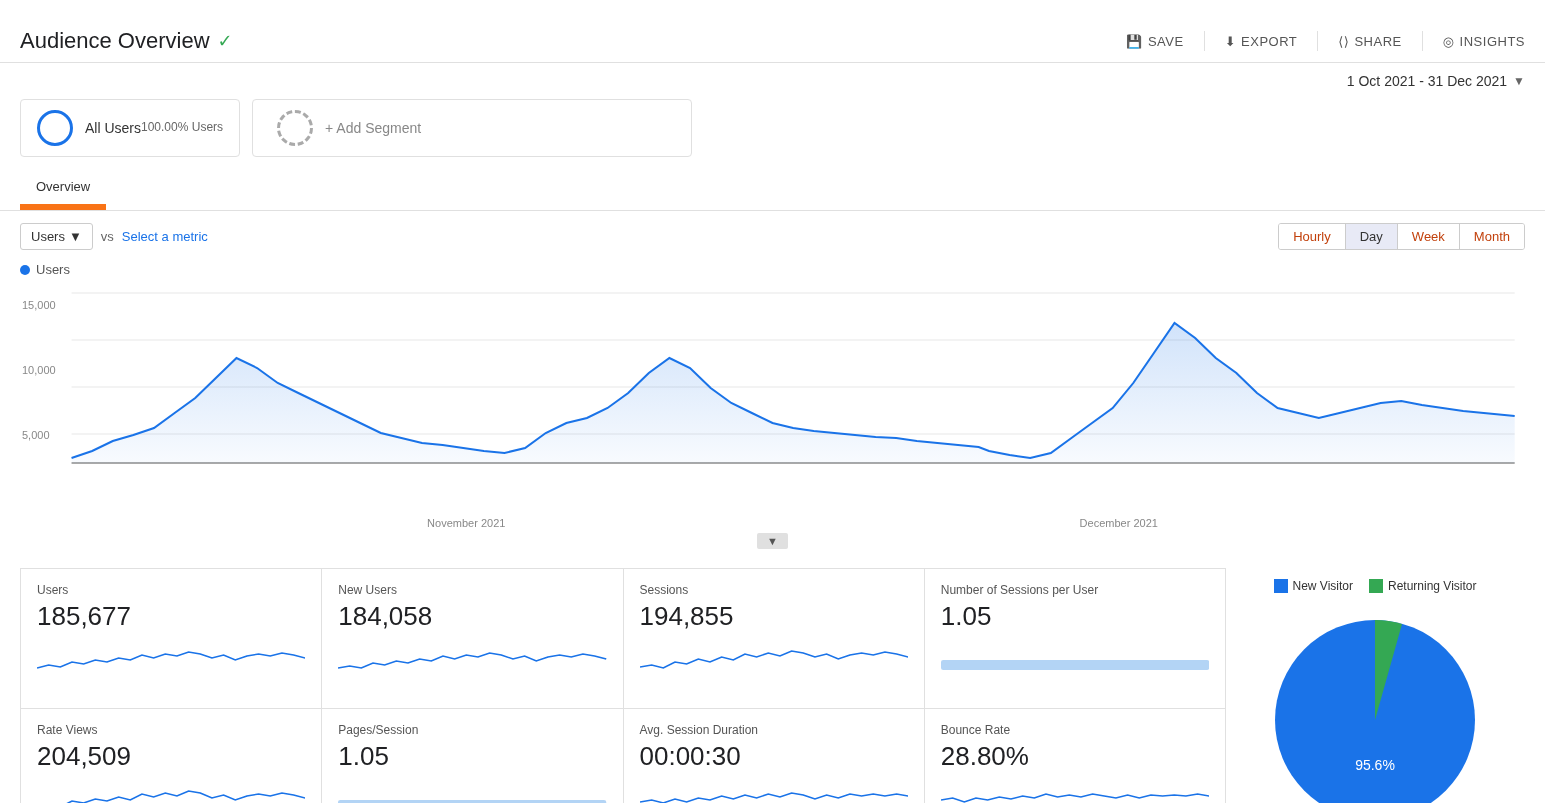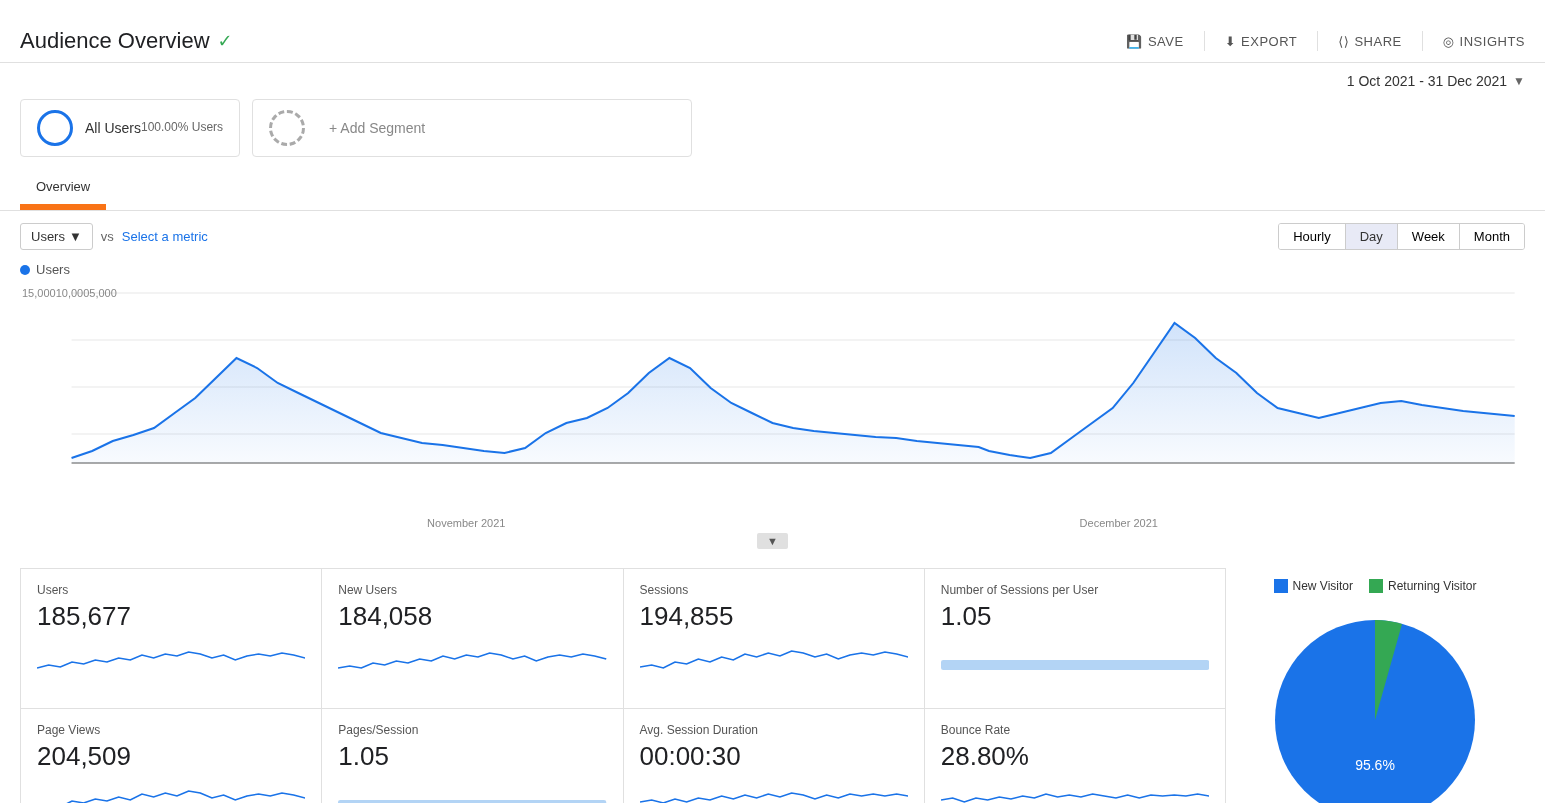--- a/index.html
+++ b/index.html
@@ -21,48 +21,48 @@
 
     
     .segments-section { display: flex; gap: 12px; padding: 0 20px 12px; }
     .segment-card { display: flex; align-items: center; gap: 12px; border: 1px solid #e0e0e0; border-radius: 4px; padding: 10px 16px; min-width: 220px; }
     .segment-circle { width: 36px; height: 36px; border-radius: 50%; border: 3px solid #1a73e8; }
     .segment-circle.dashed { border-style: dashed; border-color: #aaa; }
     .segment-info { display: flex; flex-direction: row; }
     .segment-name { font-size: 14px; color: #333; }
     .segment-pct { font-size: 12px; color: #666; }
     .add-segment { color: #888; font-size: 14px; cursor: pointer; }
-    .segment-add-card { display: flex; align-items: center; gap: 24px; border: 1px solid #e0e0e0; border-radius: 4px; padding: 10px 16px; flex: 1; max-width: 440px; color: #888; cursor: pointer; }
+    .segment-add-card { display: flex; align-items: center; gap: 12px; border: 1px solid #e0e0e0; border-radius: 4px; padding: 10px 24px; flex: 1; max-width: 440px; color: #888; cursor: pointer; }
 
     
     .tabs-section { padding: 0 20px; border-bottom: 1px solid #e0e0e0; }
     .tab { display: inline-block; padding: 10px 16px; font-size: 13px; cursor: pointer; border-bottom: 3px solid transparent; color: #555; }
     .tab.active { border-bottom: 6px solid #f97316; color: #333; font-weight: 500; }
 
     
     .chart-controls { display: flex; align-items: center; justify-content: space-between; padding: 12px 20px; }
     .metric-controls { display: flex; align-items: center; gap: 8px; }
     .metric-dropdown { display: flex; align-items: center; gap: 4px; border: 1px solid #ccc; border-radius: 3px; padding: 5px 10px; cursor: pointer; font-size: 13px; color: #333; background: #fff; }
     .vs-text { color: #666; font-size: 13px; }
     .select-metric { color: #1a73e8; font-size: 13px; cursor: pointer; }
     .time-buttons { display: flex; border: 1px solid #ccc; border-radius: 3px; overflow: hidden; }
-    .time-btn { padding: 5px 14px; font-size: 13px; cursor: pointer; background: #fff; border: none; border-right: 1px solid #ccc; color: #000000; }
+    .time-btn { padding: 5px 14px; font-size: 13px; cursor: pointer; background: #fff; border: none; border-right: 1px solid #ccc; color: #c2410c; }
     .time-btn:last-child { border-right: none; }
     .time-btn.active { background: #e8eaf6; color: #333; font-weight: 500; }
 
     
     .chart-legend { display: flex; align-items: center; gap: 6px; padding: 0 20px 6px; }
     .legend-dot { width: 10px; height: 10px; border-radius: 50%; background: #1a73e8; }
     .legend-label { font-size: 13px; color: #555; }
 
     
     .chart-container { position: relative; padding: 0 20px; height: 230px; }
     .chart-svg { width: 100%; height: 200px; }
     .chart-x-labels { display: flex; justify-content: space-around; padding: 4px 20px 0; font-size: 11px; color: #888; }
-    .y-axis-labels { position: absolute; left: 22px; top: 4px; display: flex; flex-direction: row; justify-content: space-between; height: 195px; font-size: 11px; color: #888; }
+    .y-axis-labels { position: absolute; left: 22px; top: 16px; display: flex; flex-direction: column; justify-content: space-between; height: 195px; font-size: 11px; color: #888; }
     .scroll-hint { display: flex; justify-content: center; padding: 4px 0; }
     .scroll-arrow { background: #e0e0e0; border: none; border-radius: 2px; padding: 2px 10px; cursor: pointer; font-size: 11px; color: #555; }
 
     
     .stats-section { display: flex; padding: 16px 20px; gap: 0; }
     .stats-grid { display: grid; grid-template-columns: repeat(4, 1fr); gap: 0; flex: 1; }
     .stat-card { border: 1px solid #e0e0e0; padding: 14px 16px; margin: -1px -1px 0 0; }
     .stat-label { font-size: 12px; color: #555; margin-bottom: 4px; }
     .stat-value { font-size: 26px; font-weight: 300; color: #202124; margin-bottom: 8px; }
     .stat-sparkline { height: 36px; }
@@ -236,21 +236,21 @@
       <div class="stat-label">Number of Sessions per User</div>
       <div class="stat-value">1.05</div>
       <div class="stat-sparkline">
         <svg viewBox="0 0 230 36" preserveAspectRatio="none">
           <rect x="0" y="20" width="230" height="10" fill="#b3d4f5" rx="2"></rect>
         </svg>
       </div>
     </div>
 
     <div class="stat-card">
-      <div class="stat-label">Page Views</div>
+      <div class="stat-label">Rate Views</div>
       <div class="stat-value">204,509</div>
       <div class="stat-sparkline">
         <svg viewBox="0 0 230 36" preserveAspectRatio="none">
           <path d="M0,27 L10,25 L20,27 L30,21 L40,23 L50,19 L60,21 L70,17 L80,20 L90,14 L100,17 L110,13 L120,16 L130,11 L140,13 L150,18 L160,15 L170,20 L180,16 L190,14 L200,16 L210,13 L220,15 L230,18" fill="none" stroke="#1a73e8" stroke-width="1.5"></path>
         </svg>
       </div>
     </div>
     <div class="stat-card">
       <div class="stat-label">Pages/Session</div>
       <div class="stat-value">1.05</div>

